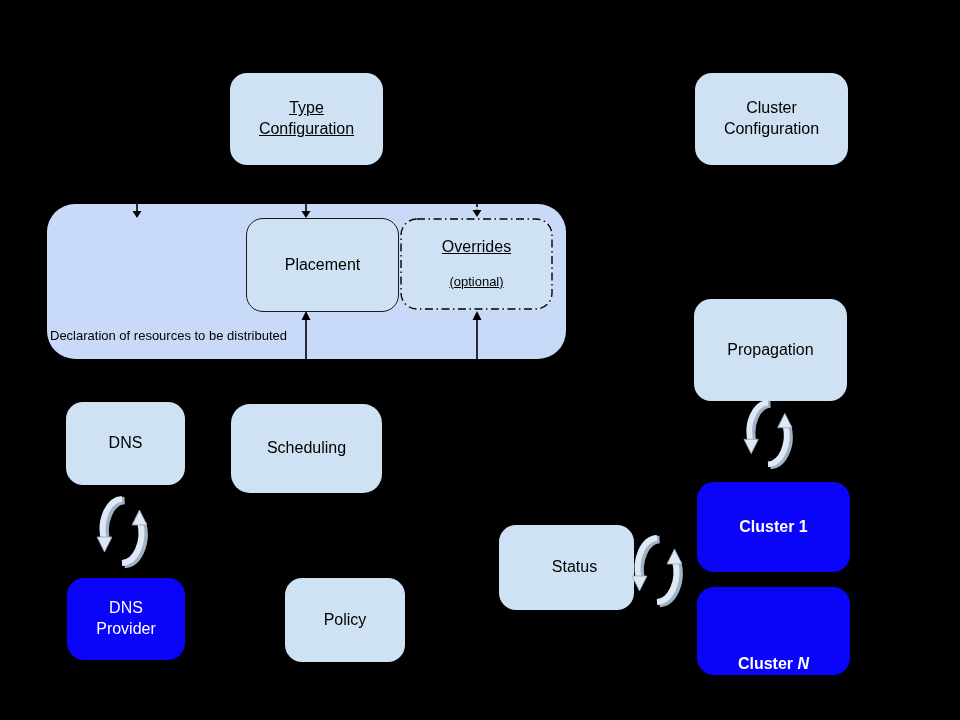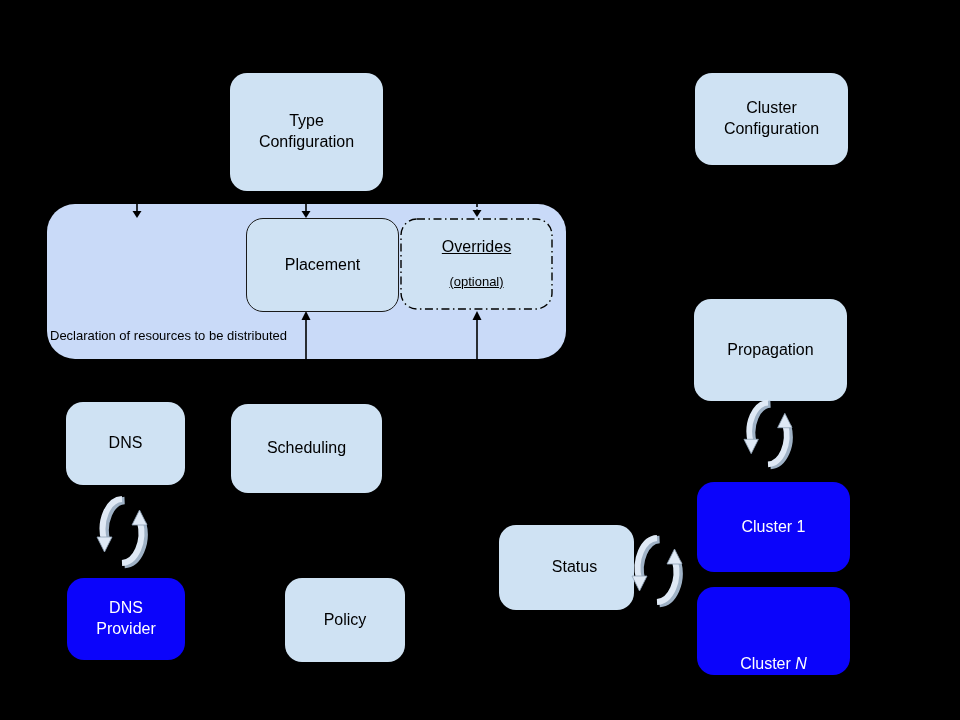--- a/index.html
+++ b/index.html
@@ -28,21 +28,21 @@
   }
   .box .lbl { white-space: pre-line; }
   .box.inner {
     border: 1px solid var(--inner-box-border, #1a1a1a);
     box-sizing: border-box;
   }
   .box.blue {
     background: var(--blue-box-fill, #0b04fb);
     color: var(--blue-box-text, #fff);
   }
-  .box.blue.bold { font-weight: normal; border-radius: 17px; }
+  .box.blue.bold { font-weight: bold; border-radius: 17px; }
   .group {
     position: absolute;
     left: 47px; top: 204px; width: 519px; height: 155px;
     background: var(--group-fill, #c9daf8);
     border-radius: 28px;
   }
   .group-caption {
     position: absolute;
     left: 50px; top: 328px;
     font-size: 13px;
@@ -55,27 +55,27 @@
     position: absolute; left: 0; top: 0; width: 960px; height: 720px;
     pointer-events: none;
   }
   .sync {
     position: absolute;
     width: 54px; height: 78px;
   }
   .sync svg { width: 100%; height: 100%; display: block; }
 
   
-  .n-type-config     { left: 230px; top: 73px;  width: 153px; height: 118px; }
+  .n-type-config     { left: 230px; top: 73px;  width: 153px; height: 92px; text-decoration: underline; }
   .n-cluster-config  { left: 695px; top: 73px;  width: 153px; height: 92px; }
   .n-template        { left: 65px;  top: 218px; width: 148px; height: 94px; }
   .n-placement       { left: 230px; top: 218px; width: 153px; height: 94px; margin-left: 16px; }
   .n-overrides       { left: 400px; top: 218px; width: 153px; height: 92px; background: var(--light-box-fill, #cfe2f3); }
   .n-dns             { left: 66px;  top: 402px; width: 119px; height: 83px; }
-  .n-scheduling      { left: 231px; top: 404px; width: 151px; height: 89px; }
+  .n-scheduling      { left: 231px; top: 404px; width: 151px; height: 89px; border-radius: 19px; }
   .n-dns-provider    { left: 67px;  top: 578px; width: 118px; height: 82px; }
   .n-policy          { left: 247px; top: 578px; width: 120px; height: 84px; margin-left: 38px; }
   .n-propagation     { left: 694px; top: 299px; width: 153px; height: 102px; }
   .n-status          { left: 499px; top: 525px; width: 119px; height: 85px; padding-left: 16px; }
   .n-cluster-1       { left: 697px; top: 482px; width: 153px; height: 90px; }
   .n-cluster-n       { left: 697px; top: 587px; width: 153px; height: 88px; align-items: flex-end; }
   .sync-dns          { left: 95px;  top: 492px; }
   .sync-propagation  { left: 742px; top: 396px; width: 52px; height: 75px; }
   .sync-status       { left: 630px; top: 531px; }
 </style>

